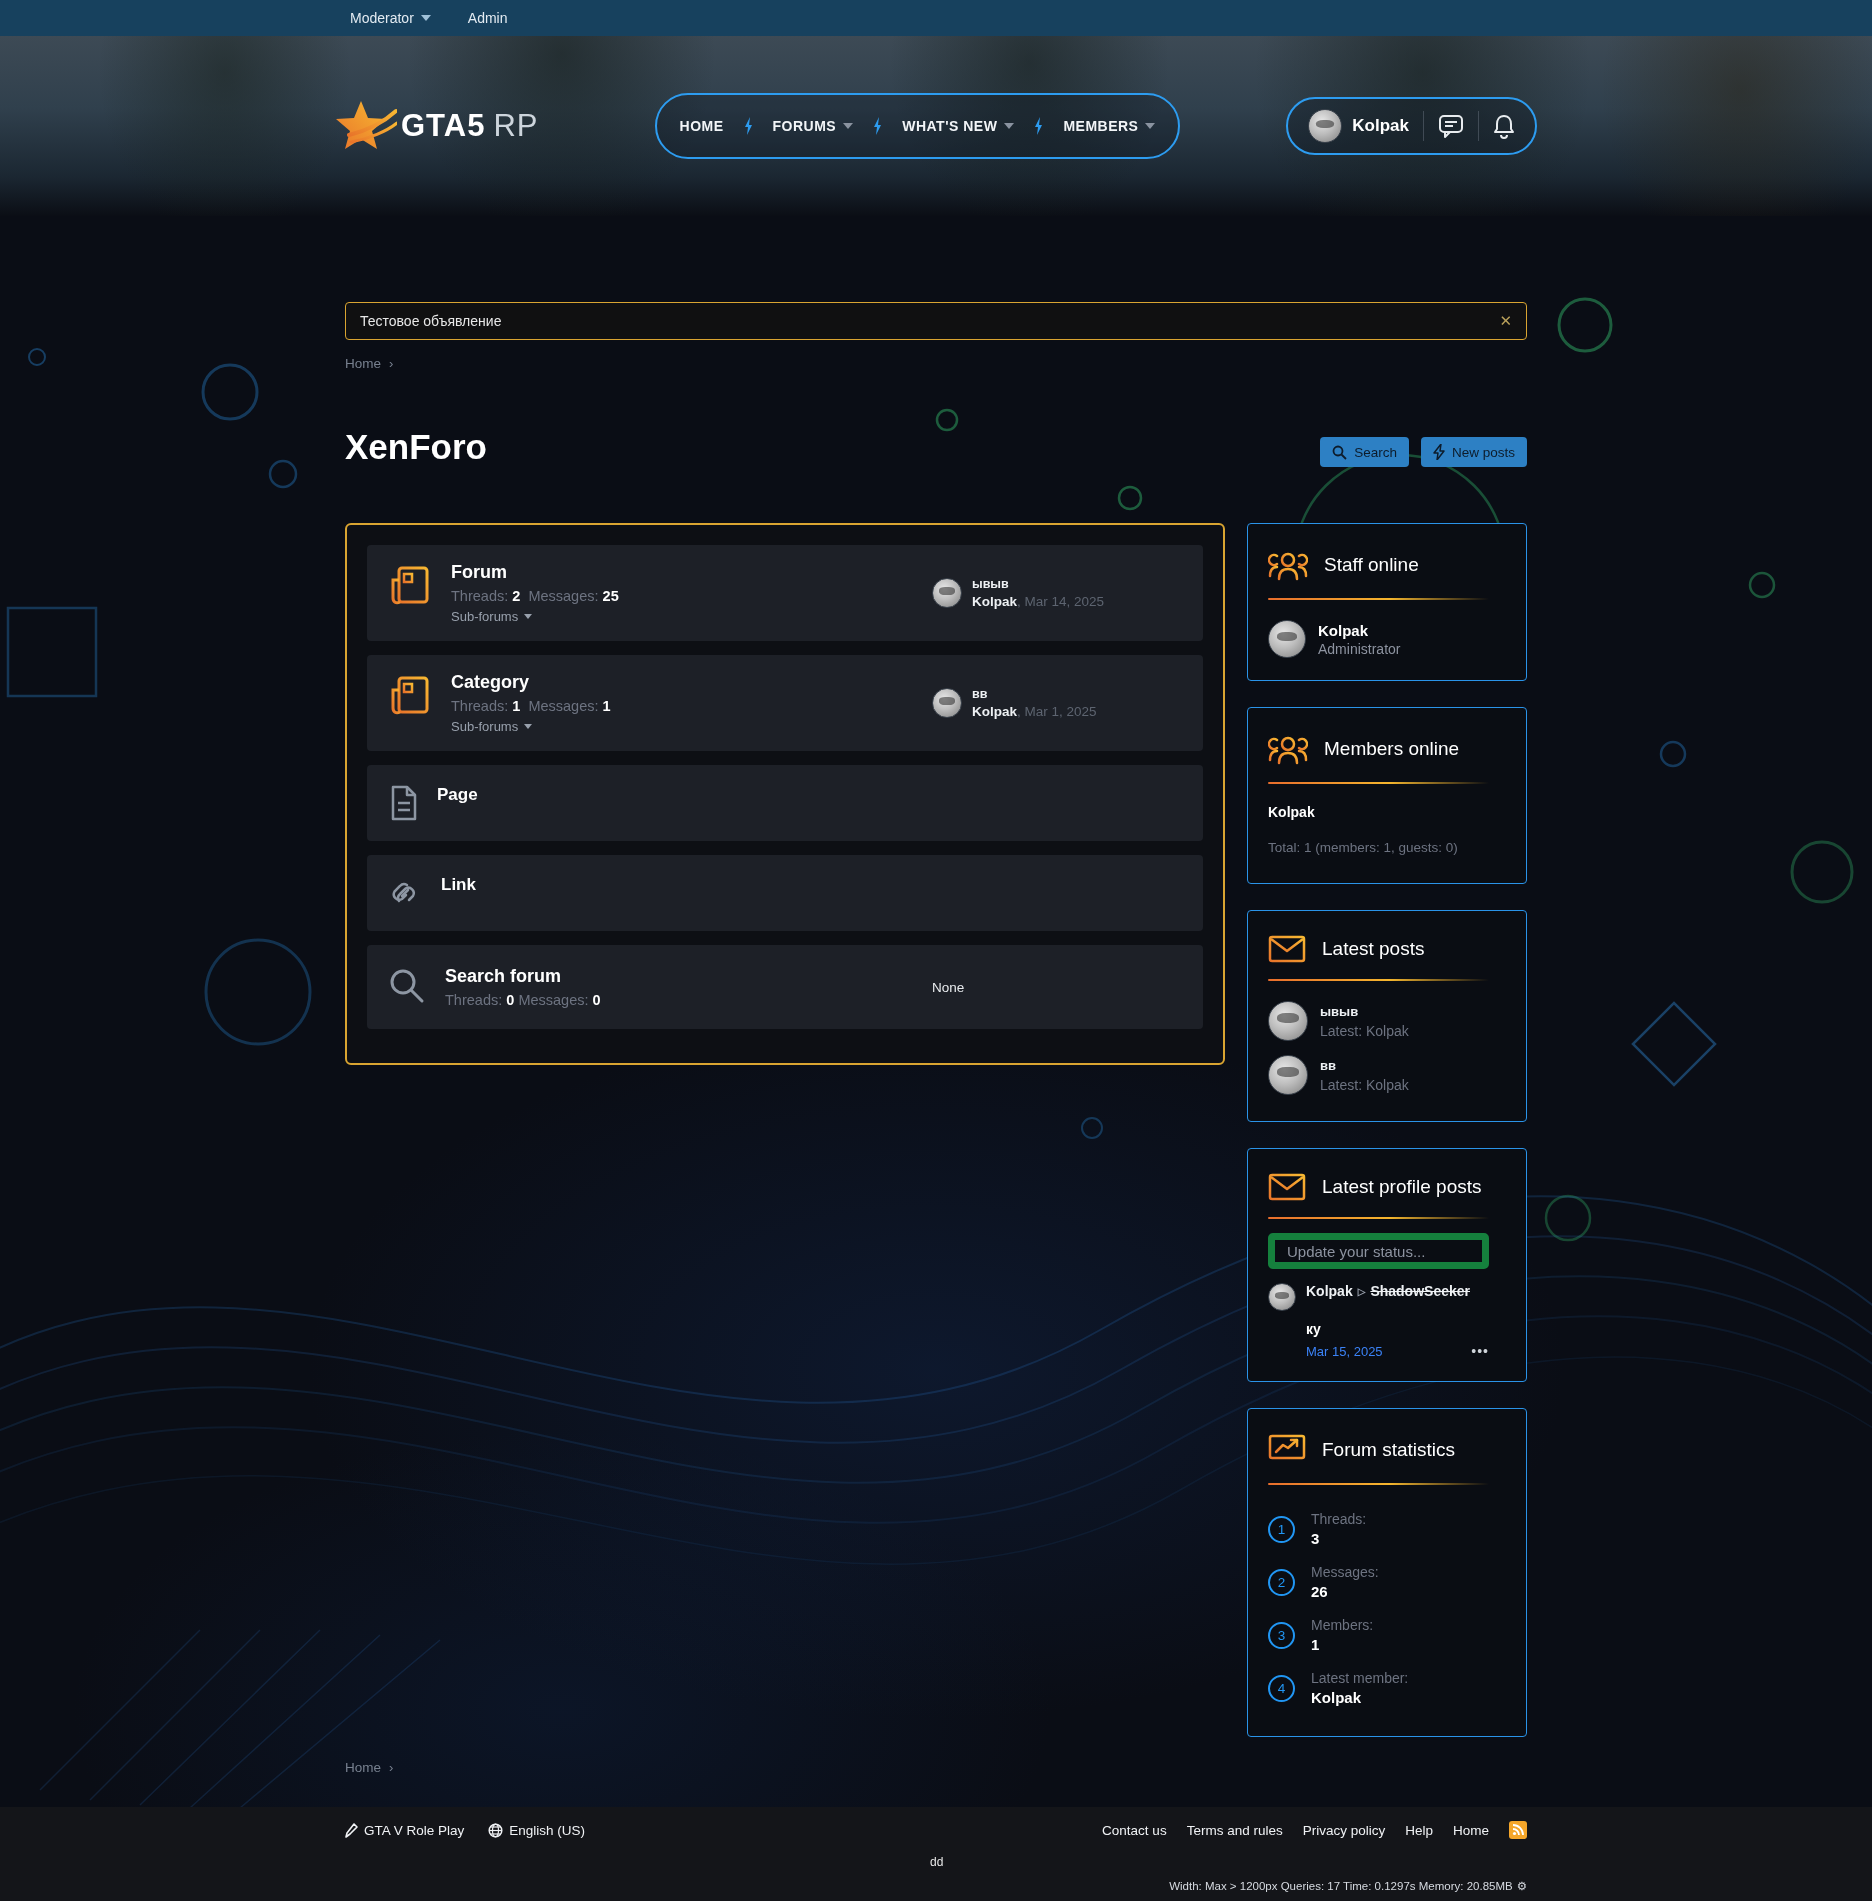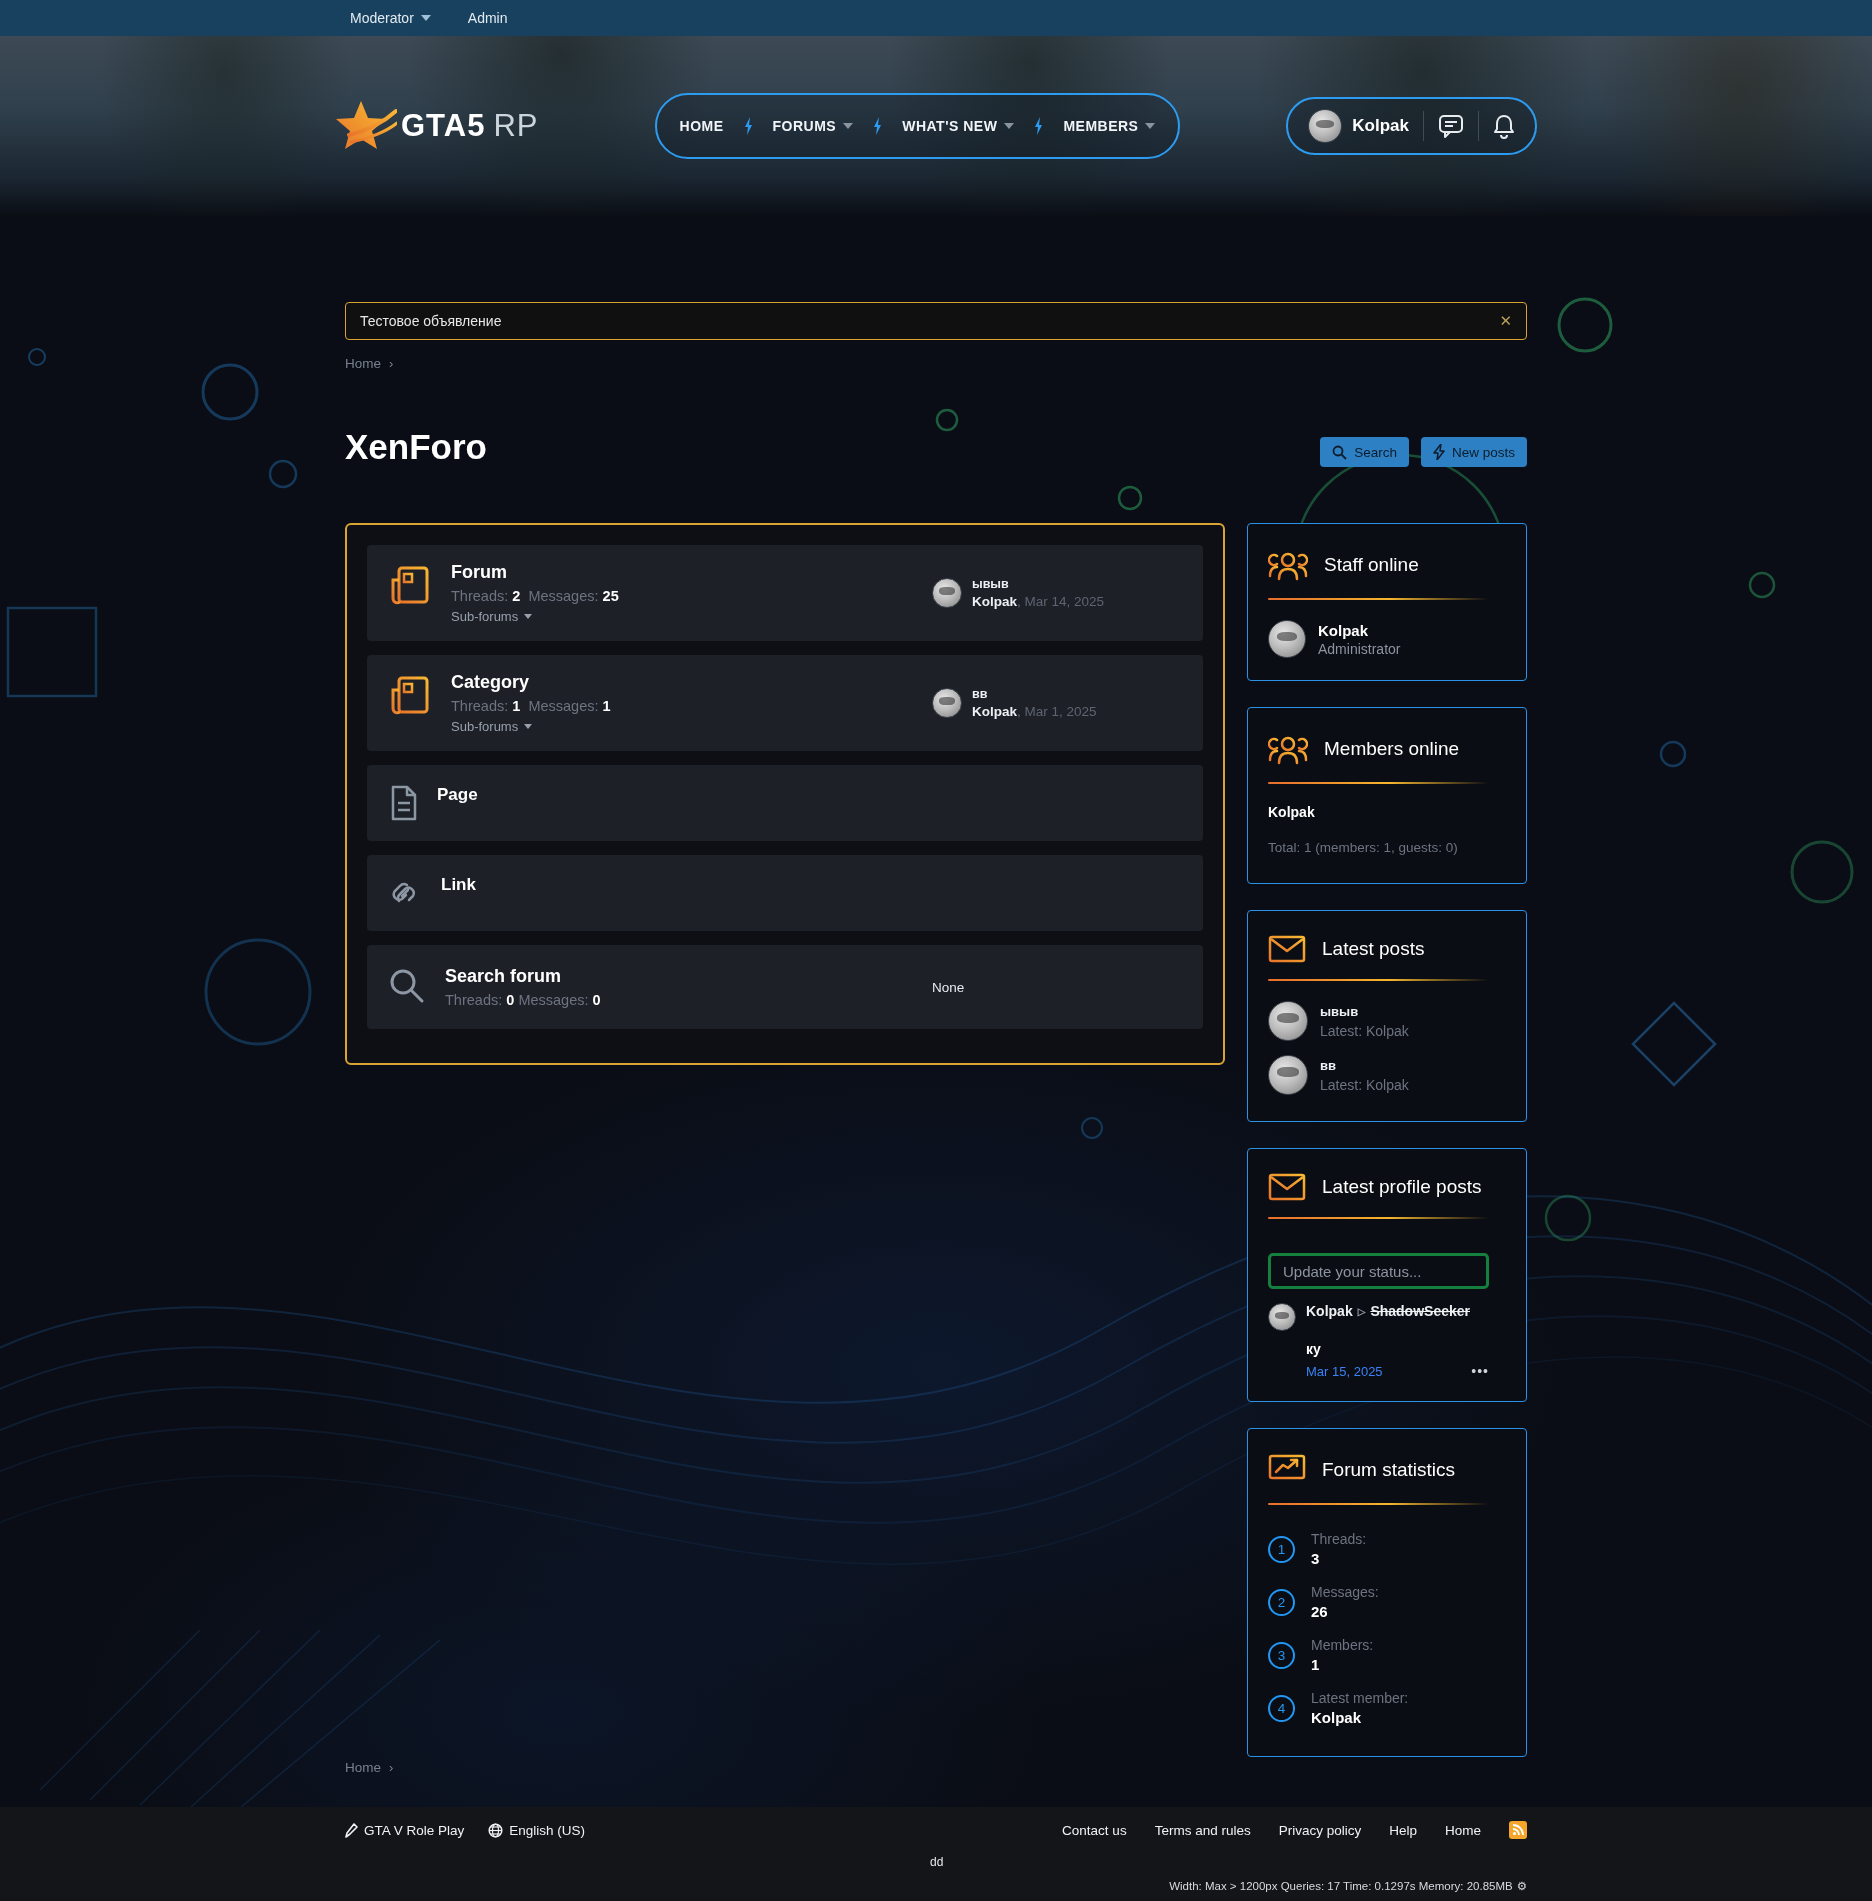--- a/index.html
+++ b/index.html
@@ -91,22 +91,22 @@
   .sb-title { font-size:19px; color:#fff; }
   .sb-rule { height:2px; background:linear-gradient(90deg,#e86d2c,#f5b62e 55%,rgba(245,182,46,0)); margin:16px 0 20px 0; border-radius:1px; }
   .sb-userrow { display:flex; align-items:center; gap:12px; }
   .sb-user-name { font-size:15px; font-weight:bold; color:#fff; }
   .sb-user-role { font-size:14px; color:#8d93a0; margin-top:2px; }
   .sb-online-name { font-size:14px; font-weight:bold; color:#fff; }
   .sb-total { font-size:13.5px; color:#6d7381; margin-top:20px; }
   .lp-item { display:flex; align-items:center; gap:12px; margin-bottom:14px; }
   .lp-title { font-size:13px; font-weight:bold; color:#eef1f4; }
   .lp-latest { font-size:14px; color:#6d7381; margin-top:4px; }
-  .status-input { width:100%; height:36px; background:transparent; border:3px solid #15803d; border-radius:5px;
-    color:#cfd4da; font-size:15px; padding:0 12px; outline:none; font-family:"Liberation Sans", sans-serif;margin-top:20px; }
+  .status-input { width:100%; height:36px; background:transparent; border:7px solid #15803d; border-radius:5px;
+    color:#cfd4da; font-size:15px; padding:0 12px; outline:none; font-family:"Liberation Sans", sans-serif; }
   .status-input::placeholder { color:#8d93a0; }
   .pp-row { display:flex; gap:10px; margin-top:14px; }
   .pp-line1 { font-size:14px; font-weight:bold; color:#eef1f4; display:flex; align-items:center; gap:5px; flex-wrap:wrap; }
   .pp-strike { text-decoration:line-through; }
   .pp-arrow { color:#9aa1ad; font-size:10px; }
   .pp-body { font-size:14px; font-weight:bold; color:#fff; margin-top:22px; }
   .pp-foot { display:flex; align-items:center; margin-top:6px; }
   .pp-date { font-size:13px; color:#3b82f6; flex:1; }
   .pp-more { color:#cfd4da; font-size:14px; letter-spacing:1px; cursor:pointer; }
   .stat-item { display:flex; align-items:center; gap:16px; margin-bottom:17px; }
@@ -115,21 +115,21 @@
   .stat-label { font-size:14px; color:#6d7381; }
   .stat-value { font-size:15px; font-weight:bold; color:#fff; margin-top:3px; }
 
   
   .crumb-bottom { position:absolute; left:345px; top:1760px; z-index:1; }
   .footer { position:absolute; left:0; bottom:0; width:100%; height:94px; background:#141519; z-index:1; }
   .footer-inner { width:1182px; margin:0 auto; position:relative; height:100%; }
   .footer-row { display:flex; align-items:center; padding-top:14px; }
   .f-left { display:flex; align-items:center; gap:24px; flex:1; }
   .f-item { display:flex; align-items:center; gap:6px; color:#f0f2f5; font-size:13.5px; cursor:pointer; }
-  .f-links { display:flex; align-items:center; gap:28px; }
+  .f-links { display:flex; align-items:center; gap:20px; }
   .f-link { color:#f0f2f5; font-size:13.5px; cursor:pointer; }
   .rss { width:18px; height:18px; border-radius:3px; background:#f5a62a; display:flex; align-items:center; justify-content:center; cursor:pointer; }
   .f-dd { position:absolute; left:585px; top:48px; font-size:12px; color:#e8e8e8; }
   .f-debug { position:absolute; right:0; top:72px; font-size:11.5px; color:#d6dae0; display:flex; align-items:center; gap:4px; }
   svg { display:block; }
 </style>
 </head>
 <body>
 
 <div class="page">

